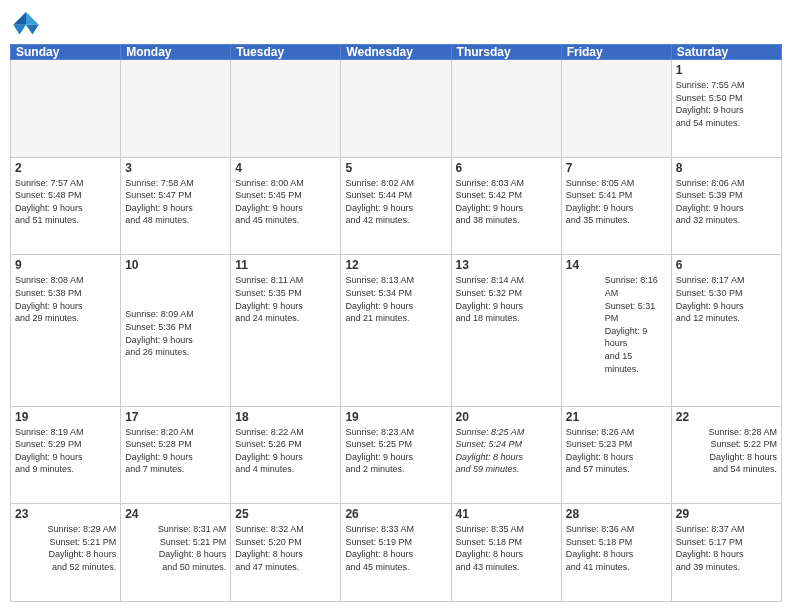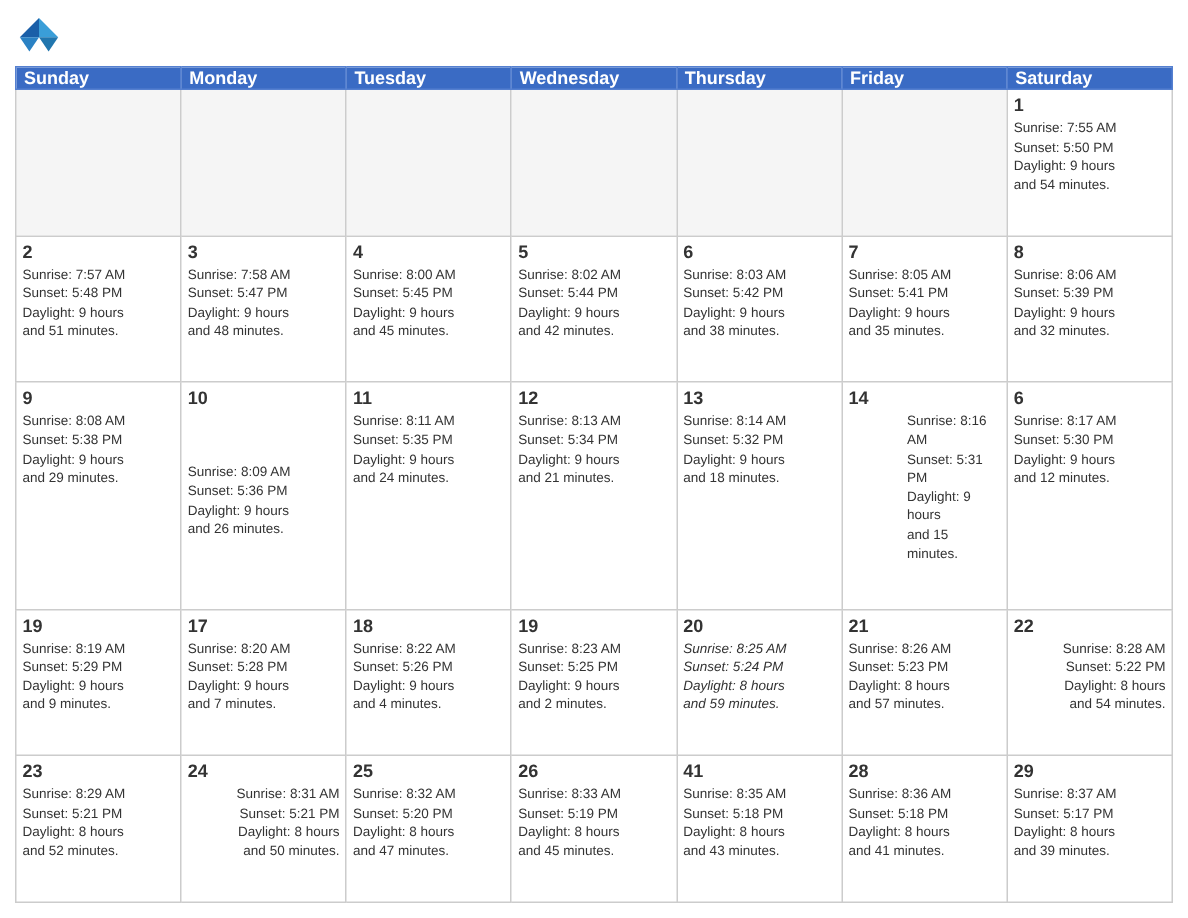--- a/index.html
+++ b/index.html
@@ -298,21 +298,21 @@
             <span class="day-num">22</span>
             <div class="day-info" style="white-space: pre-line; text-align: right;">Sunrise: 8:28 AM
 Sunset: 5:22 PM
 Daylight: 8 hours
 and 54 minutes.</div>
           </td>
         </tr>
         <tr>
           <td>
             <span class="day-num">23</span>
-            <div class="day-info" style="white-space: pre-line;">Sunrise: 8:29 AM
+            <div class="day-info" style="white-space: pre-line; text-align: right;">Sunrise: 8:29 AM
 Sunset: 5:21 PM
 Daylight: 8 hours
 and 52 minutes.</div>
           </td>
           <td>
             <span class="day-num">24</span>
             <div class="day-info" style="white-space: pre-line; text-align: right;">Sunrise: 8:31 AM
 Sunset: 5:21 PM
 Daylight: 8 hours
 and 50 minutes.</div>

